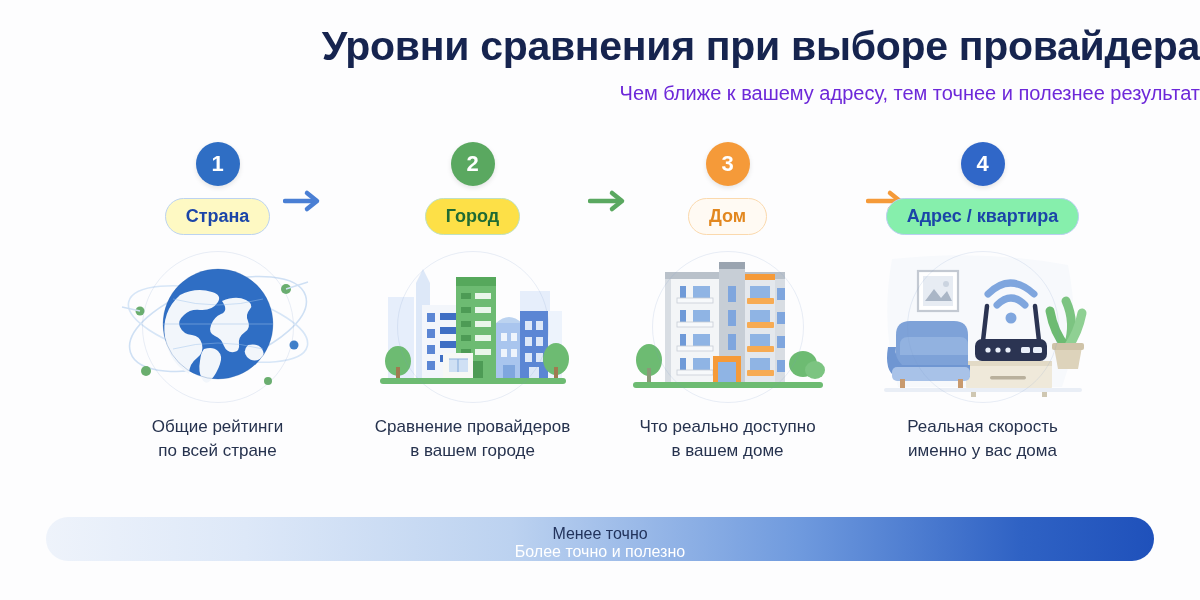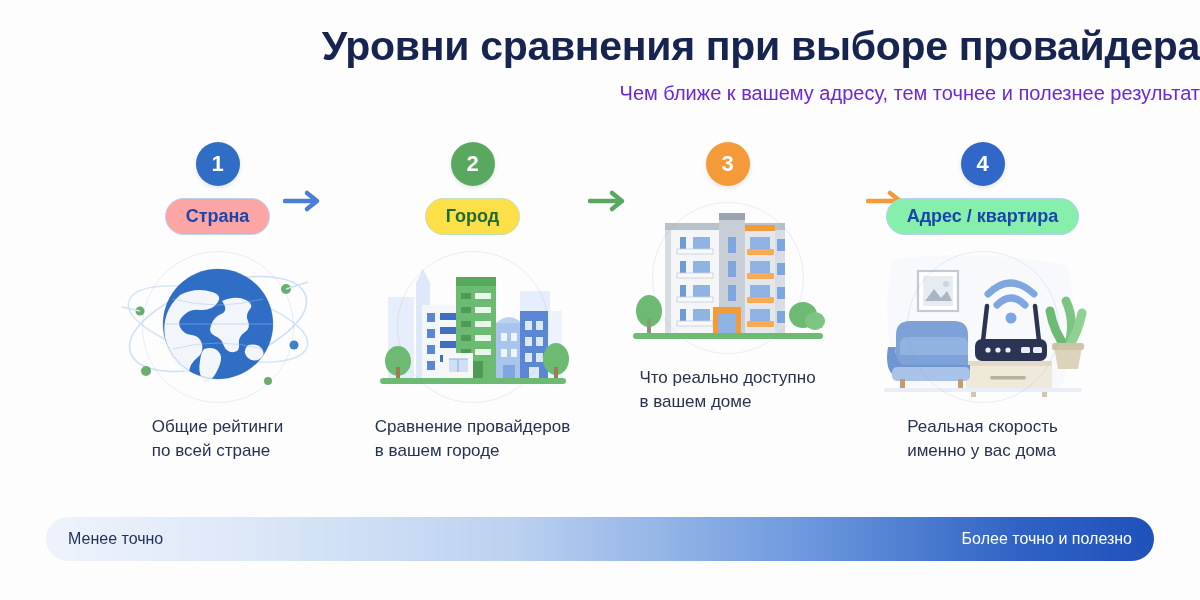--- a/index.html
+++ b/index.html
@@ -46,35 +46,36 @@
     display: flex; align-items: center; justify-content: center;
     position: relative;
   }
   .art-circle {
     position: absolute; width: 152px; height: 152px; border-radius: 50%;
     border: 1px solid rgba(120,150,200,0.16);
     top: 2px; left: 50%; transform: translateX(-50%);
   }
   .caption {
     margin-top: 16px; font-size: 17px; color: #26324e; line-height: 1.42;
-    white-space: pre-line;
+    text-align: center; white-space: pre-line;
   }
 
   
   .arrow {
     position: absolute; top: 188px; width: 42px; height: 26px;
   }
 
   
   .scale-bar {
     position: absolute; left: 46px; top: 517px; width: 1108px; height: 44px;
     border-radius: 22px;
     background: linear-gradient(90deg, #eef3fb 0%, #dde8f8 18%, #bcd2f0 42%, #6f9ade 68%, #2f62c4 88%, #1f51bb 100%);
     display: flex; align-items: center; justify-content: space-between;
     padding: 8px 22px;
+    flex-direction: column;
   }
   .scale-left { font-size: 16px; color: #22335c; }
   .scale-right { font-size: 16px; color: #ffffff; }
   svg { display: block; }
 </style>
 </head>
 <body>
 
 <div class="page">
 
@@ -99,21 +100,21 @@
     <svg width="42" height="26" viewBox="0 0 42 26">
       <path d="M2 13 H30" stroke="#f59a39" stroke-width="4.5" stroke-linecap="round" fill="none"></path>
       <path d="M24 5 L34 13 L24 21" stroke="#f59a39" stroke-width="4.5" stroke-linecap="round" stroke-linejoin="round" fill="none"></path>
     </svg>
   </div>
 
   <div class="steps">
 
     <div class="step">
       <div class="badge" style="background:#2f6ec4;">1</div>
-      <div class="pill" style="border-color:#bcd3f0;color:#1b45a8;background:#fca5a5;">Страна</div>
+      <div class="pill" style="border-color:#bcd3f0;color:#1b45a8;background:#fef9c3;">Страна</div>
       <div class="art-wrap">
         <div class="art-circle"></div>
         <svg width="200" height="150" viewBox="0 0 200 150">
           <ellipse cx="100" cy="75" rx="92" ry="40" fill="none" stroke="#cfe0f4" stroke-width="1.6" transform="rotate(-18 100 75)"></ellipse>
           <ellipse cx="100" cy="75" rx="92" ry="32" fill="none" stroke="#d7e6f7" stroke-width="1.6" transform="rotate(14 100 75)"></ellipse>
           <circle cx="100" cy="75" r="55" fill="#2f6ec4"></circle>
           <path d="M62 46 q16 -8 32 -3 q10 3 6 10 q-6 9 -18 8 q-10 -1 -16 5 q-7 6 -4 12 q3 7 12 8 q8 1 10 9 q2 9 -5 14 q-8 6 -8 16 q-20 -12 -24 -36 q-4 -26 15 -43 z" fill="#f2f6fb"></path>
           <path d="M104 52 q14 -6 24 -1 q8 4 4 9 q-5 6 -2 12 q3 7 -3 11 q-7 5 -6 12 q1 7 -5 8 q-7 1 -10 -6 q-3 -8 -9 -10 q-7 -3 -4 -11 q3 -8 10 -11 q8 -3 1 -13 z" fill="#f2f6fb"></path>
           <path d="M86 100 q9 -3 14 2 q5 5 2 13 q-3 9 -9 16 q-5 6 -9 -1 q-4 -8 -2 -18 q1 -9 4 -12 z" fill="#f2f6fb"></path>
           <path d="M130 96 q10 -2 14 4 q4 6 -2 10 q-7 4 -13 -2 q-5 -6 1 -12 z" fill="#f2f6fb"></path>
@@ -190,20 +191,21 @@
           <rect x="184" y="118" width="4" height="14" fill="#a07a50"></rect>
           <rect x="10" y="129" width="186" height="6" rx="3" fill="#6dbb72"></rect>
         </svg>
       </div>
       <div class="caption">Сравнение провайдеров
 в вашем городе</div>
     </div>
 
     <div class="step">
       <div class="badge" style="background:#f59a39;">3</div>
+      <div class="pill" style="border-color:#fbd9ad;color:#e2871f;background:#fffaf3;">Дом</div>
       <div class="art-wrap">
         <div class="art-circle"></div>
         <svg width="205" height="152" viewBox="0 0 205 152">
           <rect x="40" y="28" width="120" height="108" fill="#d8dde3"></rect>
           <rect x="40" y="24" width="120" height="7" fill="#b9c1ca"></rect>
           <rect x="46" y="31" width="48" height="105" fill="#f3f5f7"></rect>
           <rect x="94" y="18" width="26" height="118" fill="#c7ced6"></rect>
           <rect x="94" y="14" width="26" height="7" fill="#9aa4b0"></rect>
           <rect x="120" y="31" width="30" height="105" fill="#e4e8ed"></rect>
 

